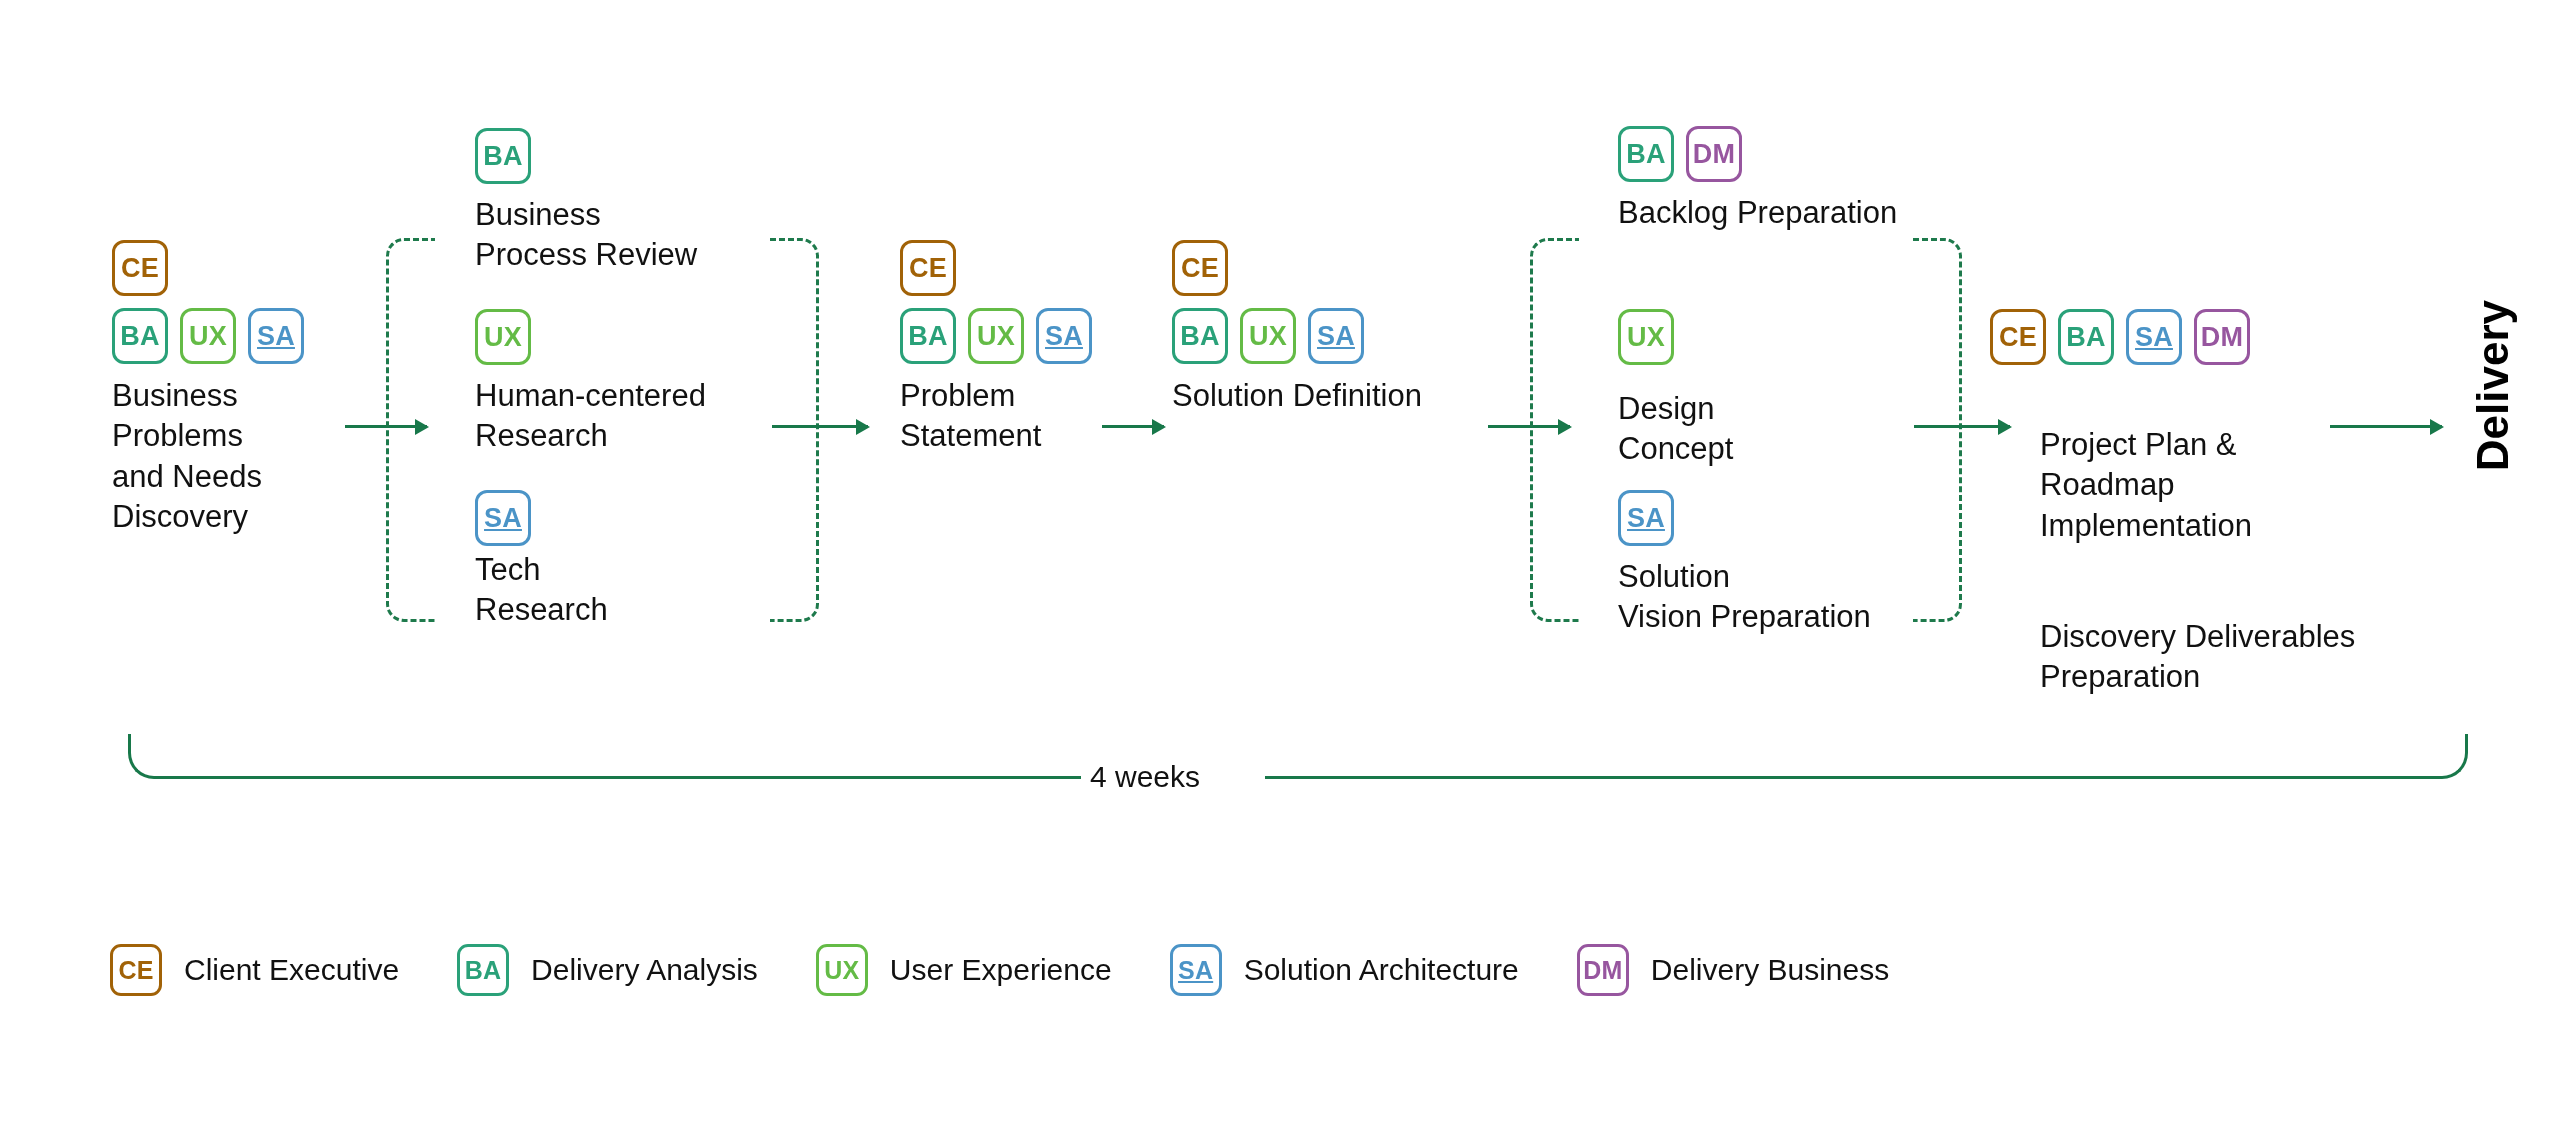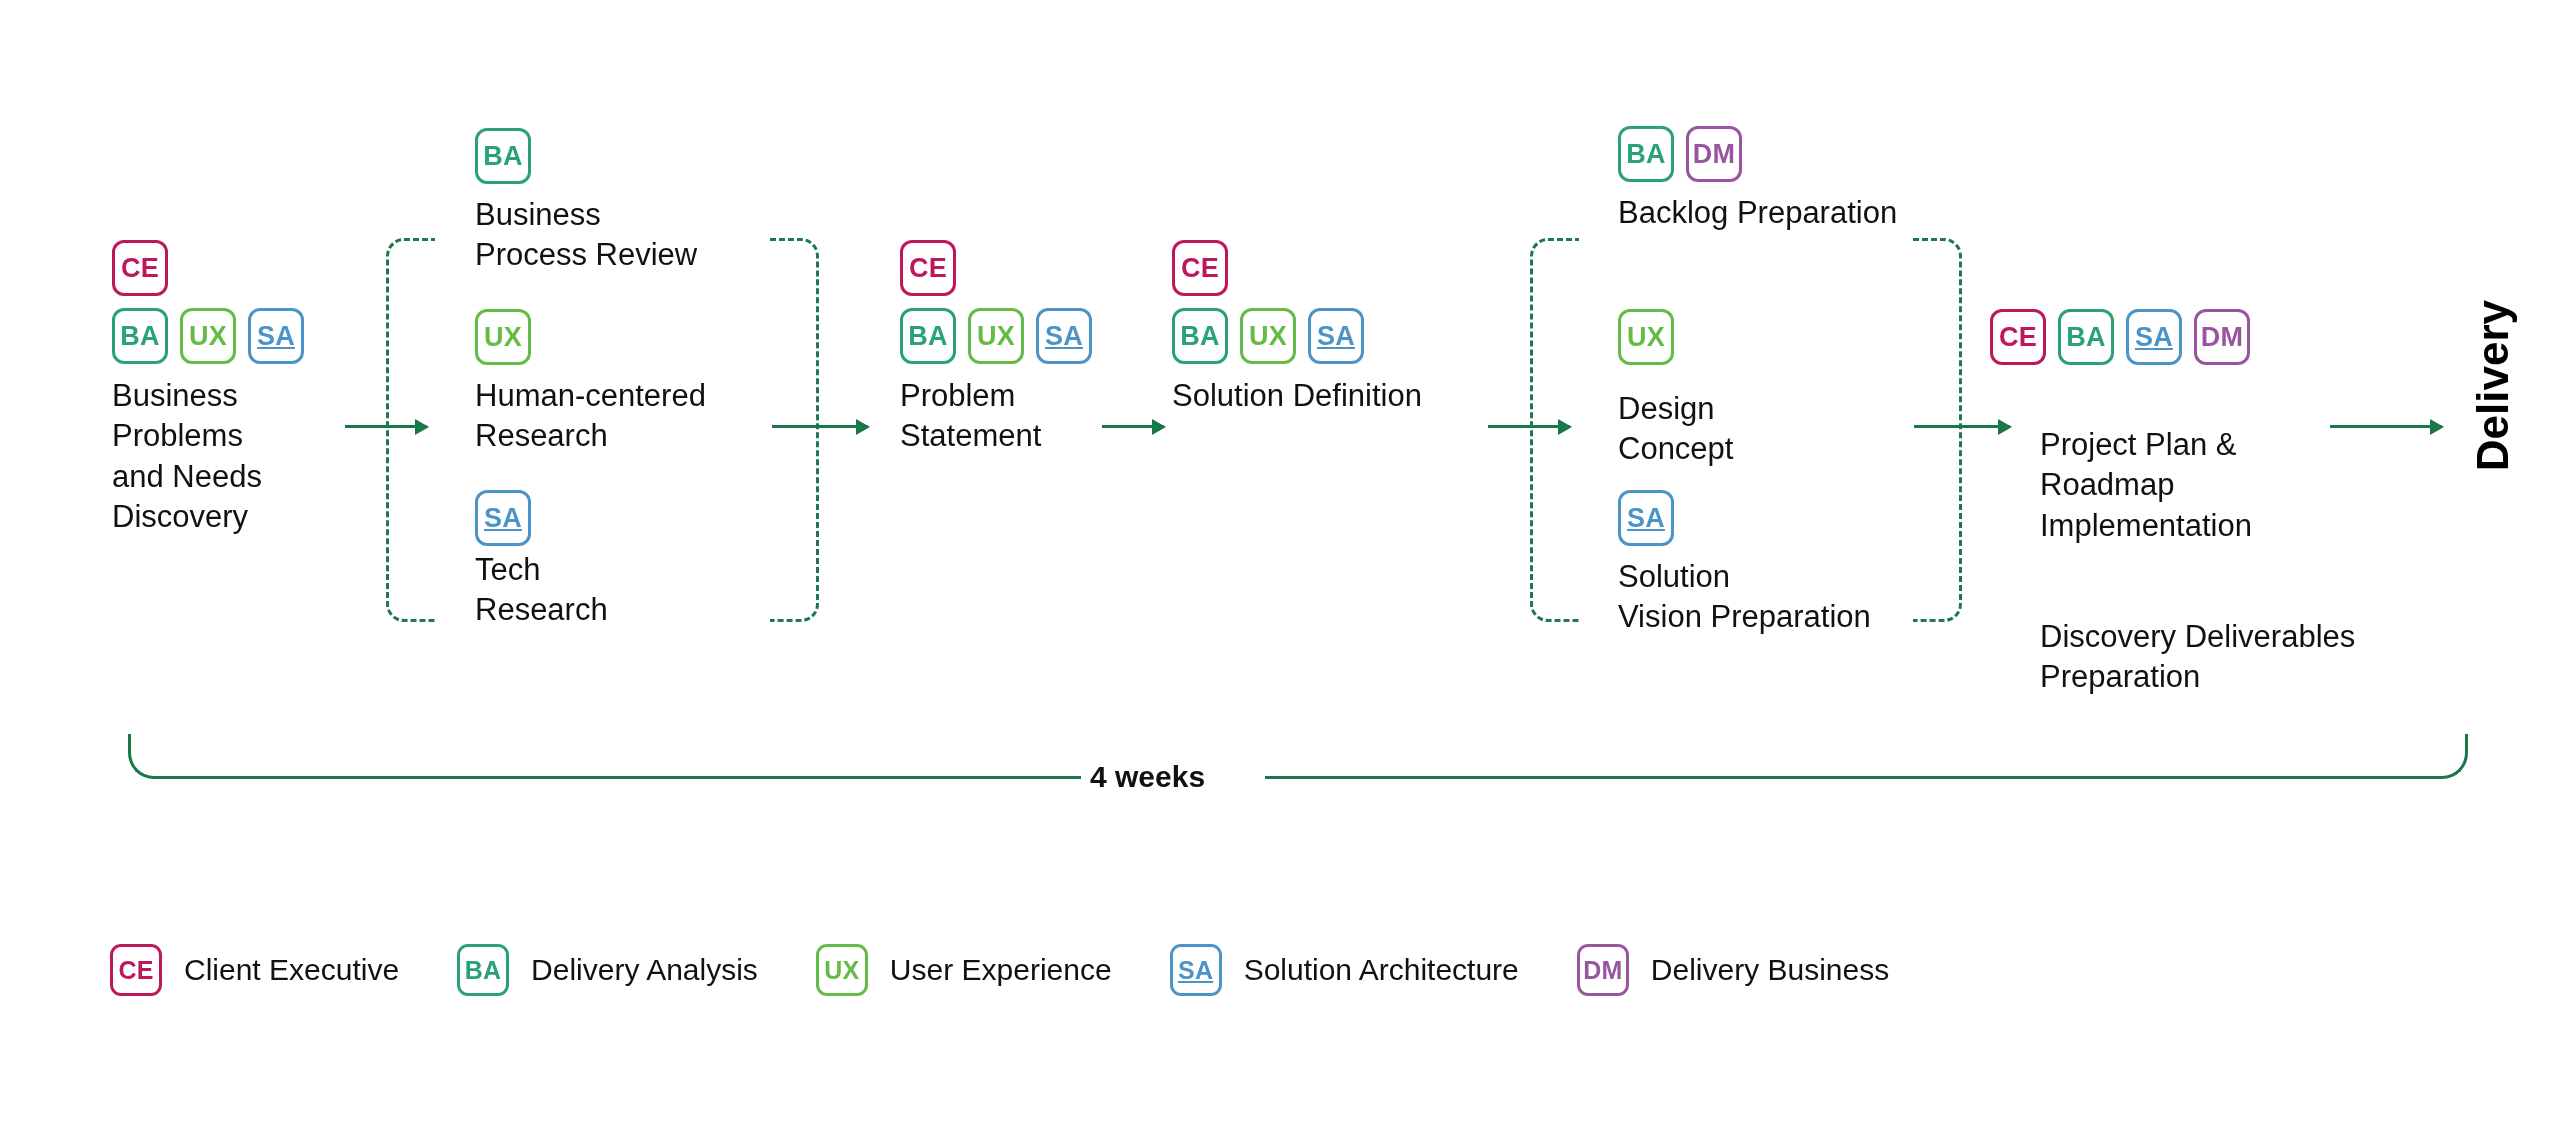--- a/index.html
+++ b/index.html
@@ -13,21 +13,21 @@
   
   .badge{
     width:56px;height:56px;border-radius:12px;
     border:3px solid currentColor;
     display:flex;align-items:center;justify-content:center;
     font-size:27px;font-weight:700;letter-spacing:.2px;
     box-sizing:border-box;background:#fff;
     line-height:1;
   }
   .badge-row{display:flex;gap:12px;}
-  .badge.CE{color:#be185d;}
+  .badge.CE{color:#a16207;}
   .badge.BA{color:#2aa179;}
   .badge.UX{color:#64bb46;text-align:right;}
   .badge.SA{color:#4b94c7;text-decoration:underline;}
   .badge.DM{color:#97569f;}
 
   
   .stage{position:absolute;}
   .stage-label{
     font-size:31px;line-height:1.30;color:#111111;
     font-weight:400;white-space:pre-line;
@@ -47,21 +47,21 @@
   
   .dbracket{position:absolute;border:3px dashed #1e7a4c;}
   .dbracket.open-right{border-left-width:3px;border-right:0;border-radius:18px 0 0 18px;}
   .dbracket.open-left{border-right-width:3px;border-left:0;border-radius:0 18px 18px 0;}
 
   
   .dur-left,.dur-right{position:absolute;border:3px solid #18784a;}
   .dur-left{border-right:0;border-top:0;border-radius:0 0 0 26px;}
   .dur-right{border-left:0;border-top:0;border-radius:0 0 26px 0;}
   .dur-text{
-    position:absolute;font-size:30px;font-weight:700;color:#111;
+    position:absolute;font-size:30px;font-weight:400;color:#111;
     white-space:nowrap;
   }
 
   
   .delivery{
     position:absolute;
     font-size:44px;font-weight:700;color:#000;
     writing-mode:vertical-rl;transform:rotate(180deg);
     white-space:nowrap;letter-spacing:0px;
   }

